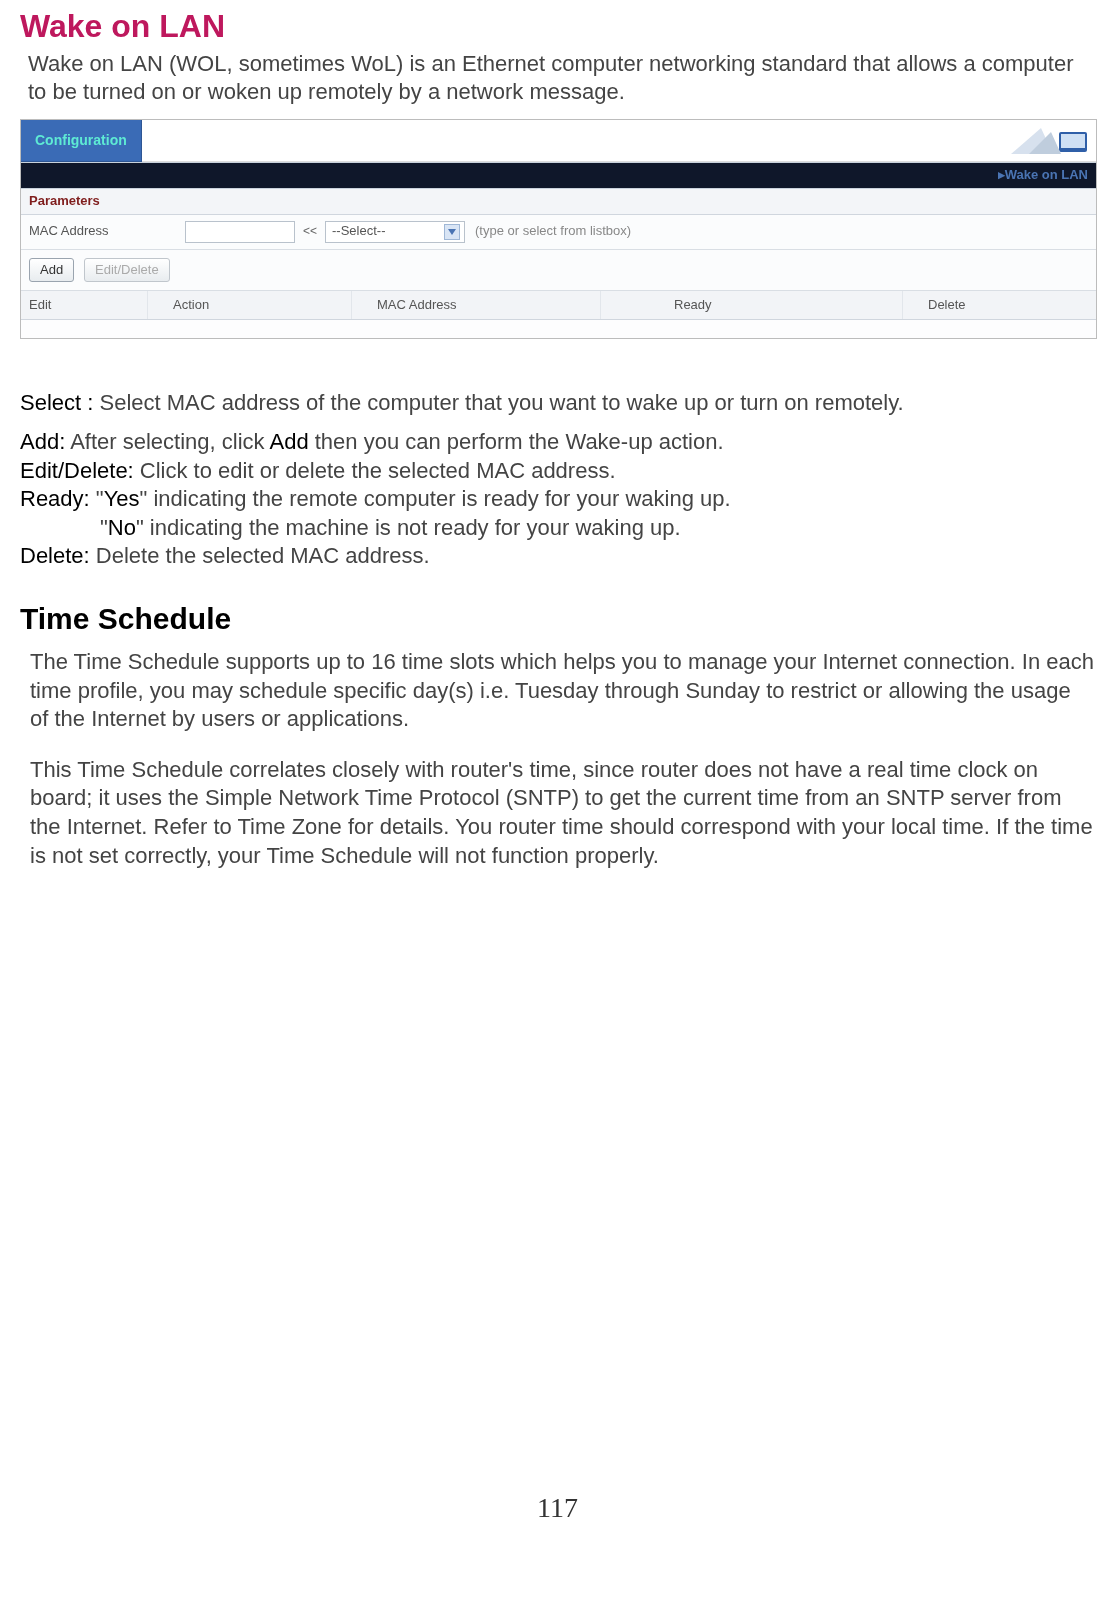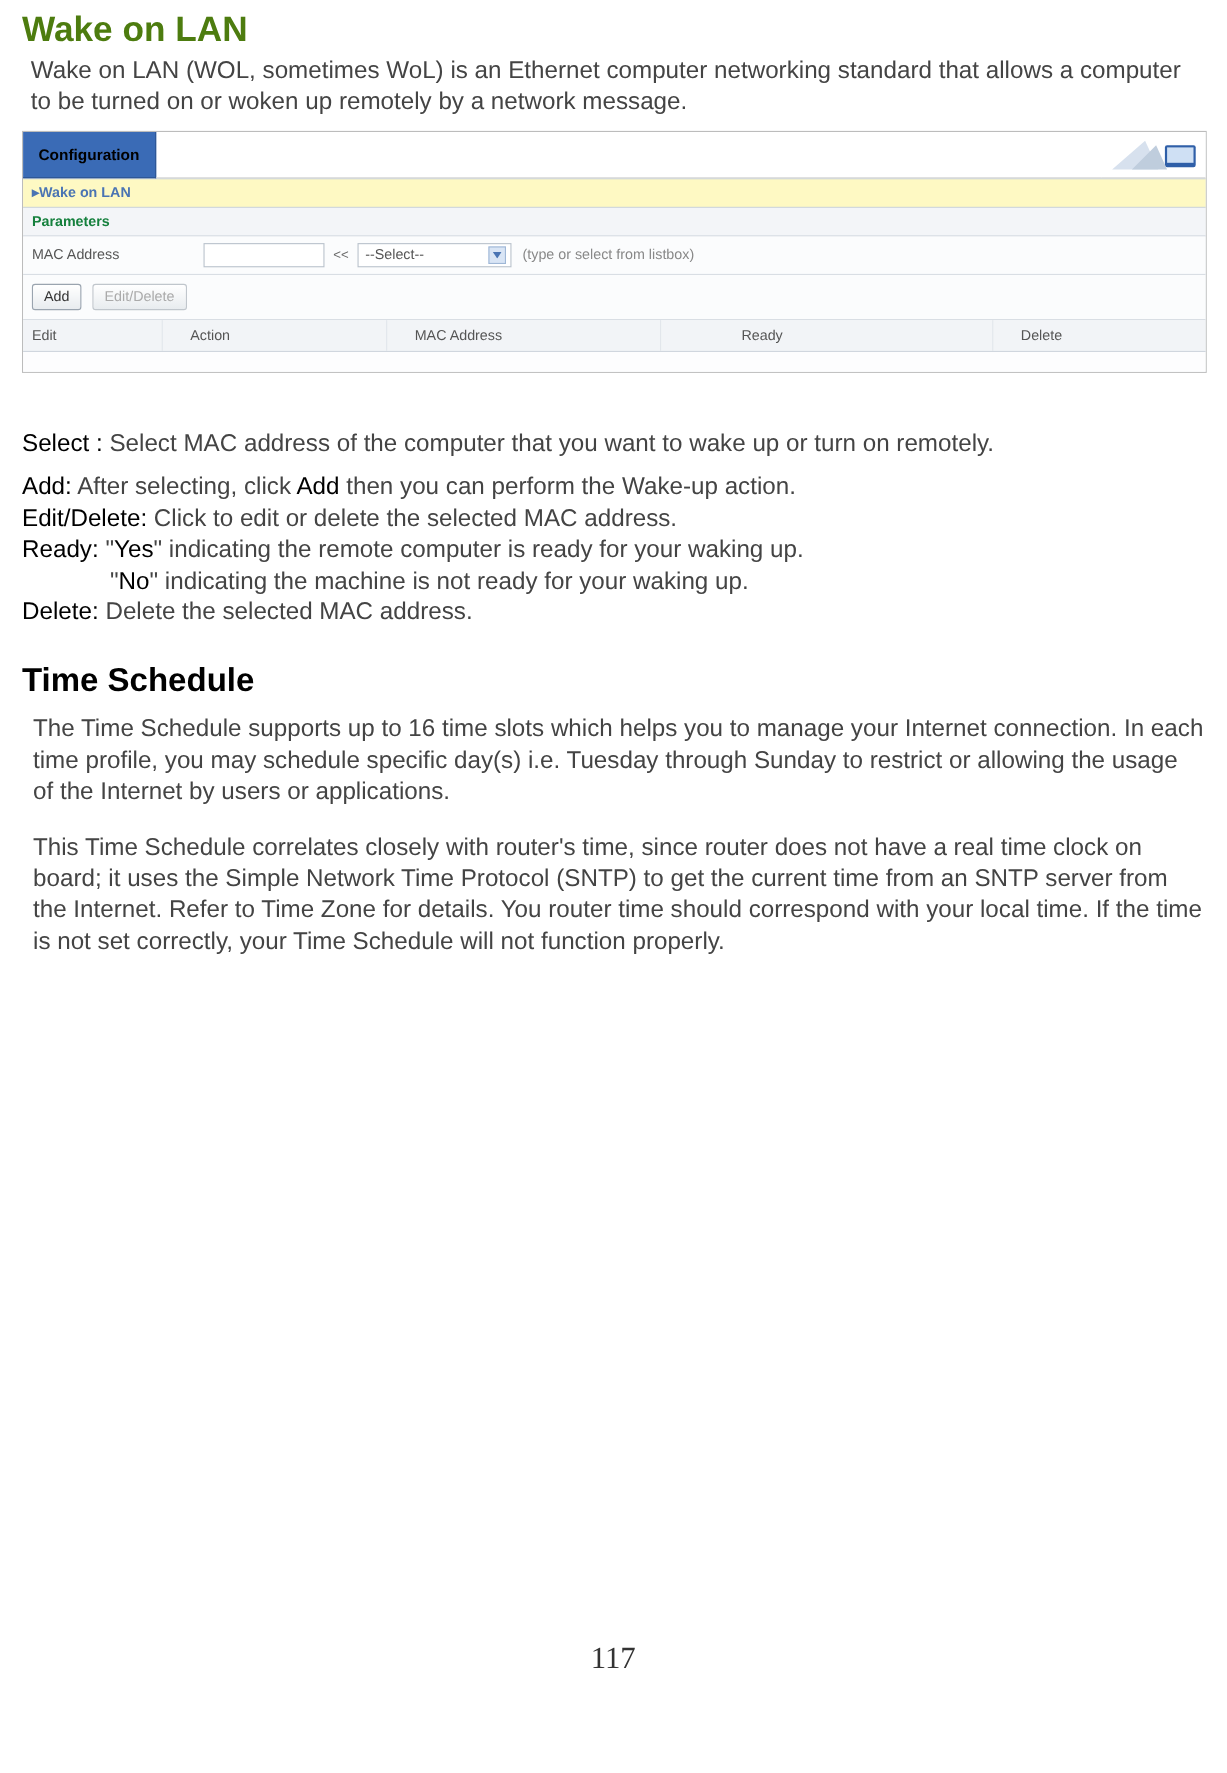--- a/index.html
+++ b/index.html
@@ -15,21 +15,21 @@
     padding: 0 20px 40px 20px;
     box-sizing: border-box;
     font-size: 22px;
     line-height: 1.3;
     color: #444;
   }
   h1.main-heading {
     font-size: 32px;
     font-weight: bold;
     margin: 6px 0 2px 0;
-    color: #4d7c0f;
+    color: #be185d;
   }
   .intro {
     margin: 0 0 12px 8px;
     color: #444;
   }
 
   
   .config-panel {
     width: 1075px;
     border: 1px solid #bcbcbc;
@@ -42,54 +42,55 @@
     display: flex;
     align-items: stretch;
     height: 42px;
     background: #ffffff;
   }
   .config-tab {
     display: flex;
     align-items: center;
     padding: 0 14px;
     background: #3a6bb6;
-    color: #000000;
+    color: #5eead4;
     font-weight: bold;
     font-size: 14px;
     border-right: 1px solid #2e5694;
     border-bottom: 1px solid #2e5694;
   }
   .config-header-spacer {
     flex: 1;
     border-bottom: 1px solid #ddd;
   }
   .config-header-art {
     width: 95px;
     position: relative;
     border-bottom: 1px solid #ddd;
     overflow: hidden;
   }
   .config-header-art svg { position:absolute; right:0; top:0; }
 
   .row-titlebar {
-    background: #fef9c3;
+    background: #0f172a;
     border-top: 1px solid #c9d2dc;
     border-bottom: 1px solid #c9d2dc;
     padding: 4px 8px;
     font-weight: bold;
     font-size: 13px;
     color: #4a74b3;
+    text-align: right;
   }
   .row-subtitle {
     background: #f3f5f8;
     border-bottom: 1px solid #d0d6de;
     padding: 4px 8px;
     font-weight: bold;
     font-size: 13px;
-    color: #15803d;
+    color: #7f1d1d;
   }
 
   .row-form {
     display: flex;
     align-items: center;
     gap: 6px;
     padding: 6px 8px;
     border-bottom: 1px solid #d9dee4;
     background: #fbfcfd;
   }

